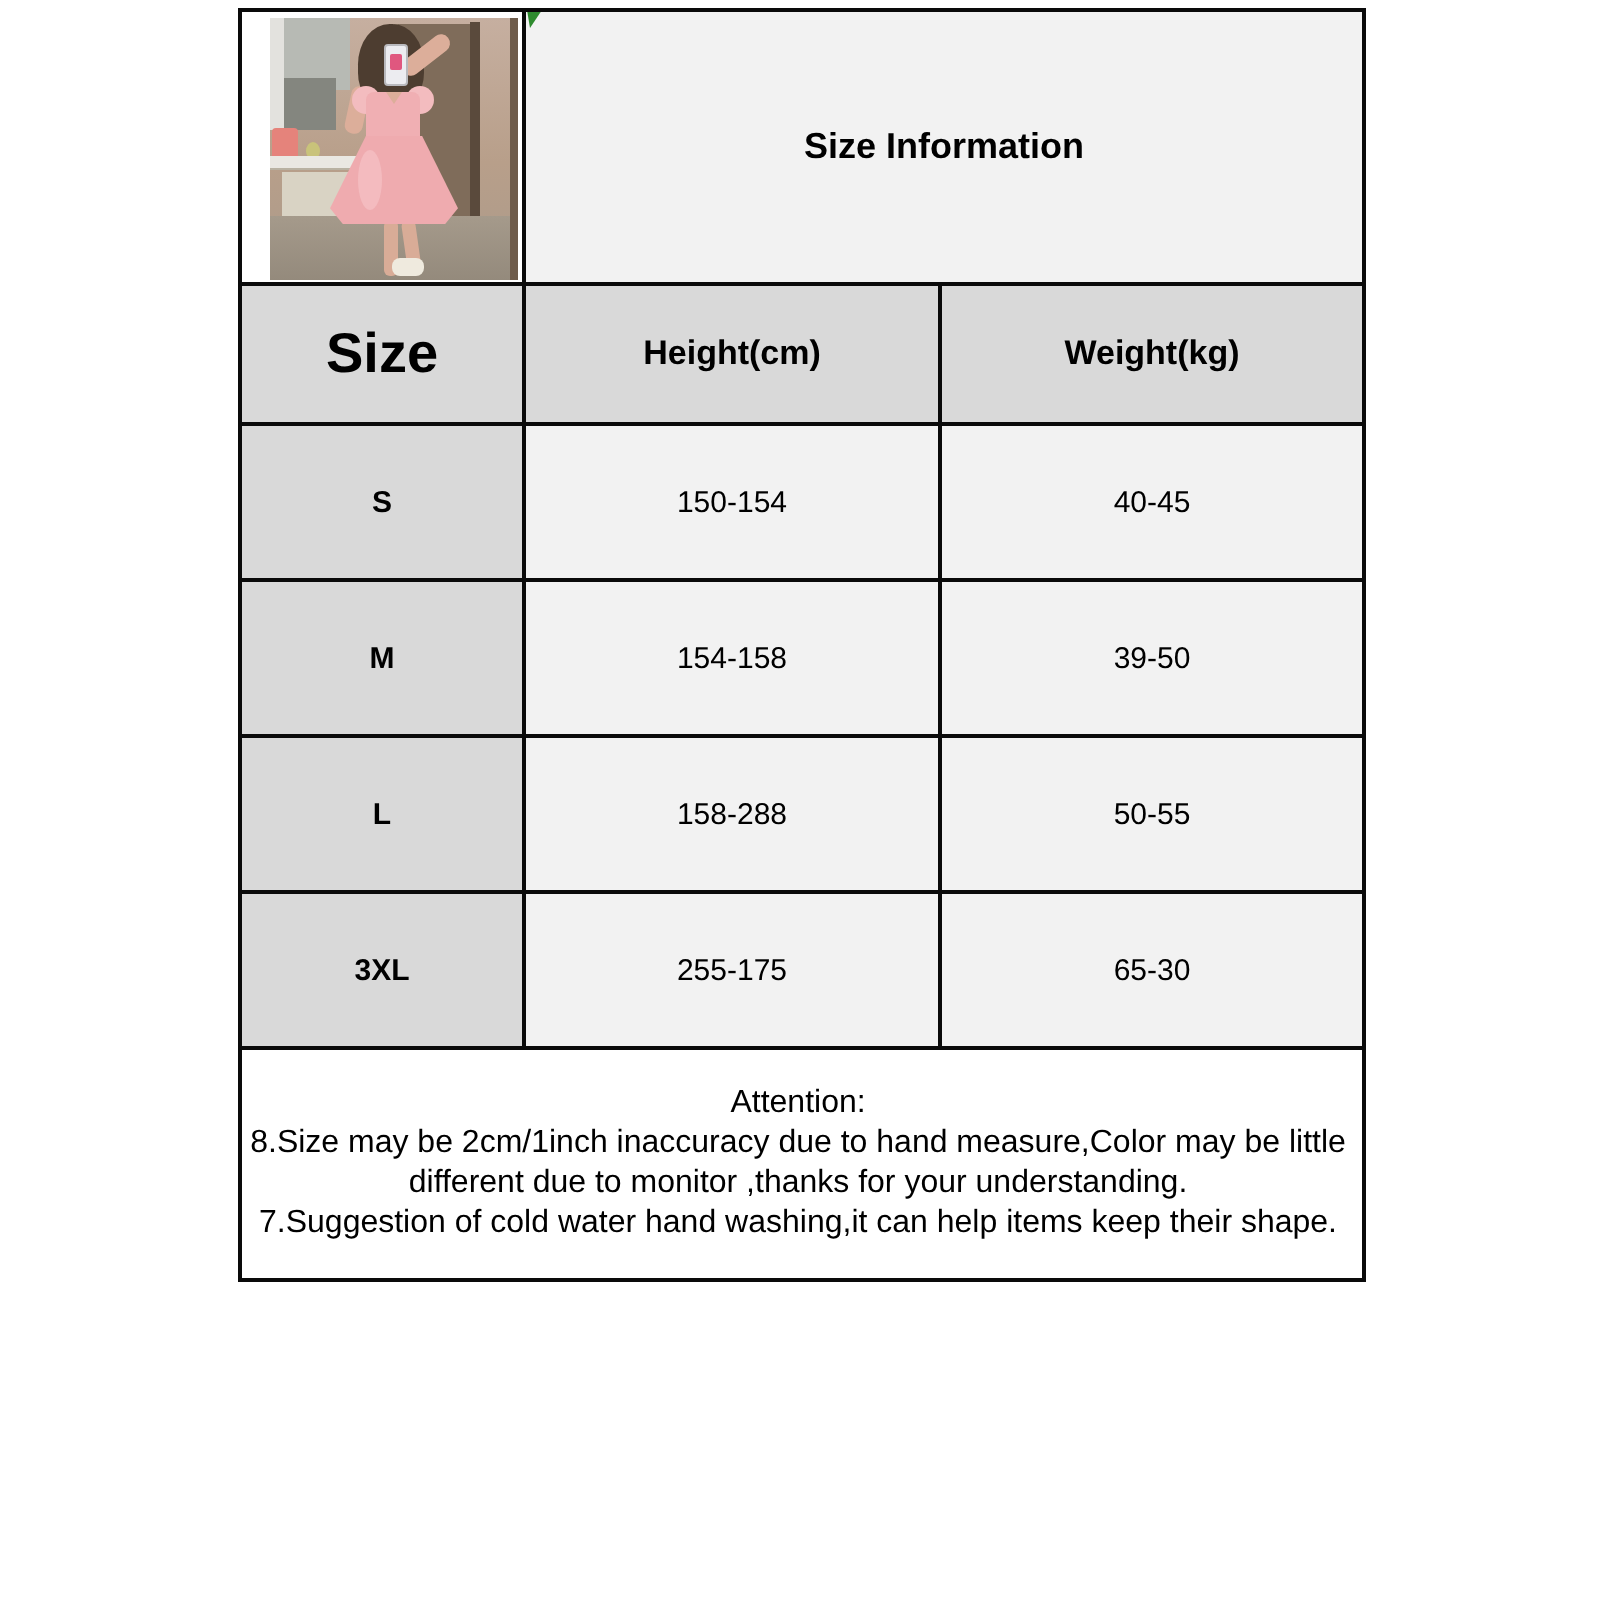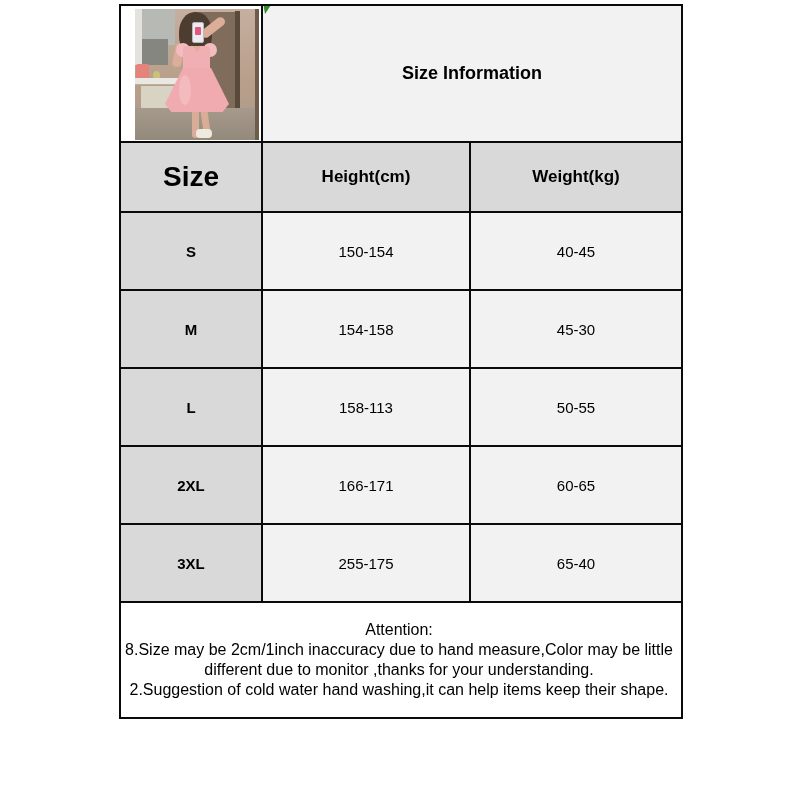--- a/index.html
+++ b/index.html
@@ -171,40 +171,35 @@
     </tr>
 
     <tr class="row-data">
       <td class="size-cell">S</td>
       <td class="val-cell">150-154</td>
       <td class="val-cell">40-45</td>
     </tr>
     <tr class="row-data">
       <td class="size-cell">M</td>
       <td class="val-cell">154-158</td>
-      <td class="val-cell">45-30</td>
+      <td class="val-cell">39-50</td>
     </tr>
     <tr class="row-data">
       <td class="size-cell">L</td>
-      <td class="val-cell">158-113</td>
+      <td class="val-cell">158-288</td>
       <td class="val-cell">50-55</td>
-    </tr>
-    <tr class="row-data">
-      <td class="size-cell">2XL</td>
-      <td class="val-cell">166-171</td>
-      <td class="val-cell">60-65</td>
     </tr>
     <tr class="row-data">
       <td class="size-cell">3XL</td>
       <td class="val-cell">255-175</td>
-      <td class="val-cell">65-40</td>
+      <td class="val-cell">65-30</td>
     </tr>
 
     <tr class="row-note">
       <td class="note-cell" colspan="3">
         <div>Attention:</div>
         <div>8.Size may be 2cm/1inch inaccuracy due to hand measure,Color may be little different due to monitor ,thanks for your understanding.</div>
-        <div>2.Suggestion of cold water hand washing,it can help items keep their shape.</div>
+        <div>7.Suggestion of cold water hand washing,it can help items keep their shape.</div>
       </td>
     </tr>
   </tbody>
     </table>
 </div>
 
 </body></html>

